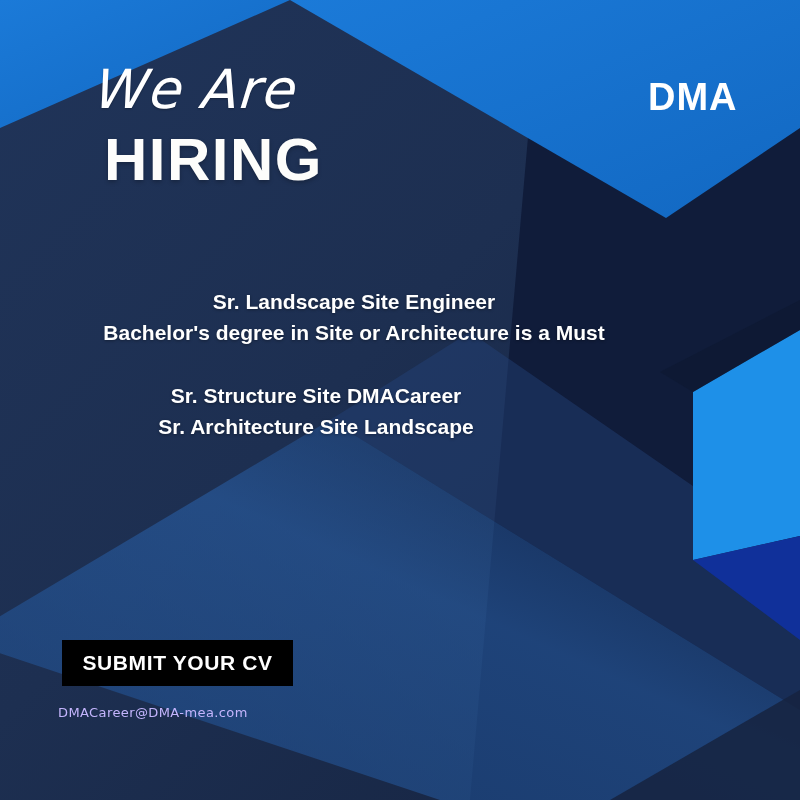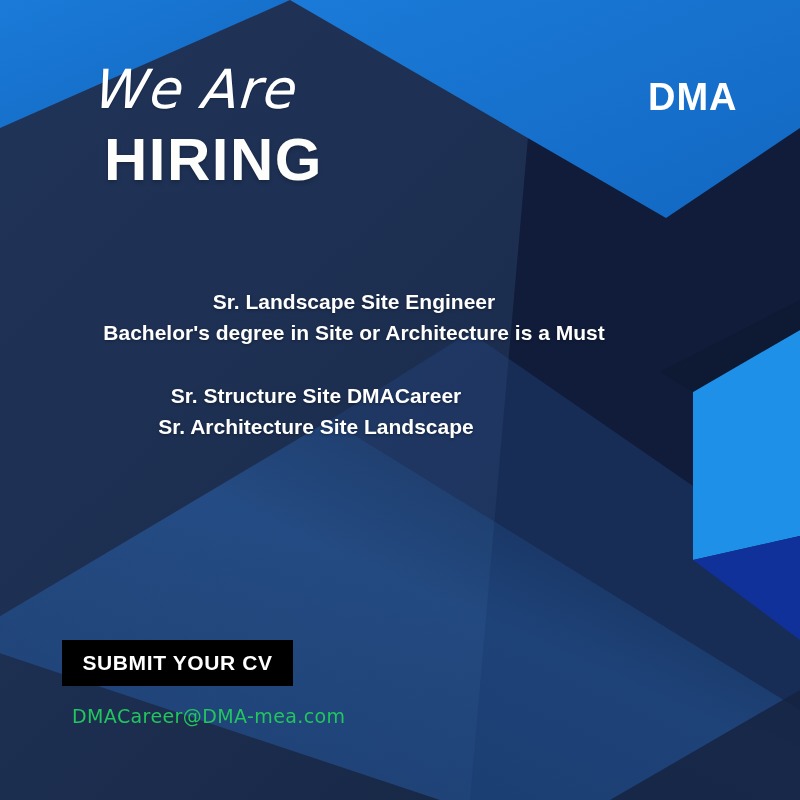--- a/index.html
+++ b/index.html
@@ -109,26 +109,26 @@
   #cta-label {
     font-family: "Liberation Sans", sans-serif;
     font-size: 21px;
     font-weight: 700;
     color: #ffffff;
     letter-spacing: 0.6px;
     white-space: nowrap;
   }
   #email {
     position: absolute;
-    left: 72px;
+    left: 58px;
     top: 705px;
     font-family: "DejaVu Sans", sans-serif;
-    font-size: 19px;
+    font-size: 13px;
     font-weight: 400;
-    color: #22c55e;
+    color: #c4b5fd;
     letter-spacing: 0.4px;
     white-space: nowrap;
   }
 </style>
 </head>
 <body>
 
 <div id="poster">
 
   <svg class="layer" viewBox="0 0 800 800" width="800" height="800" preserveAspectRatio="none">

